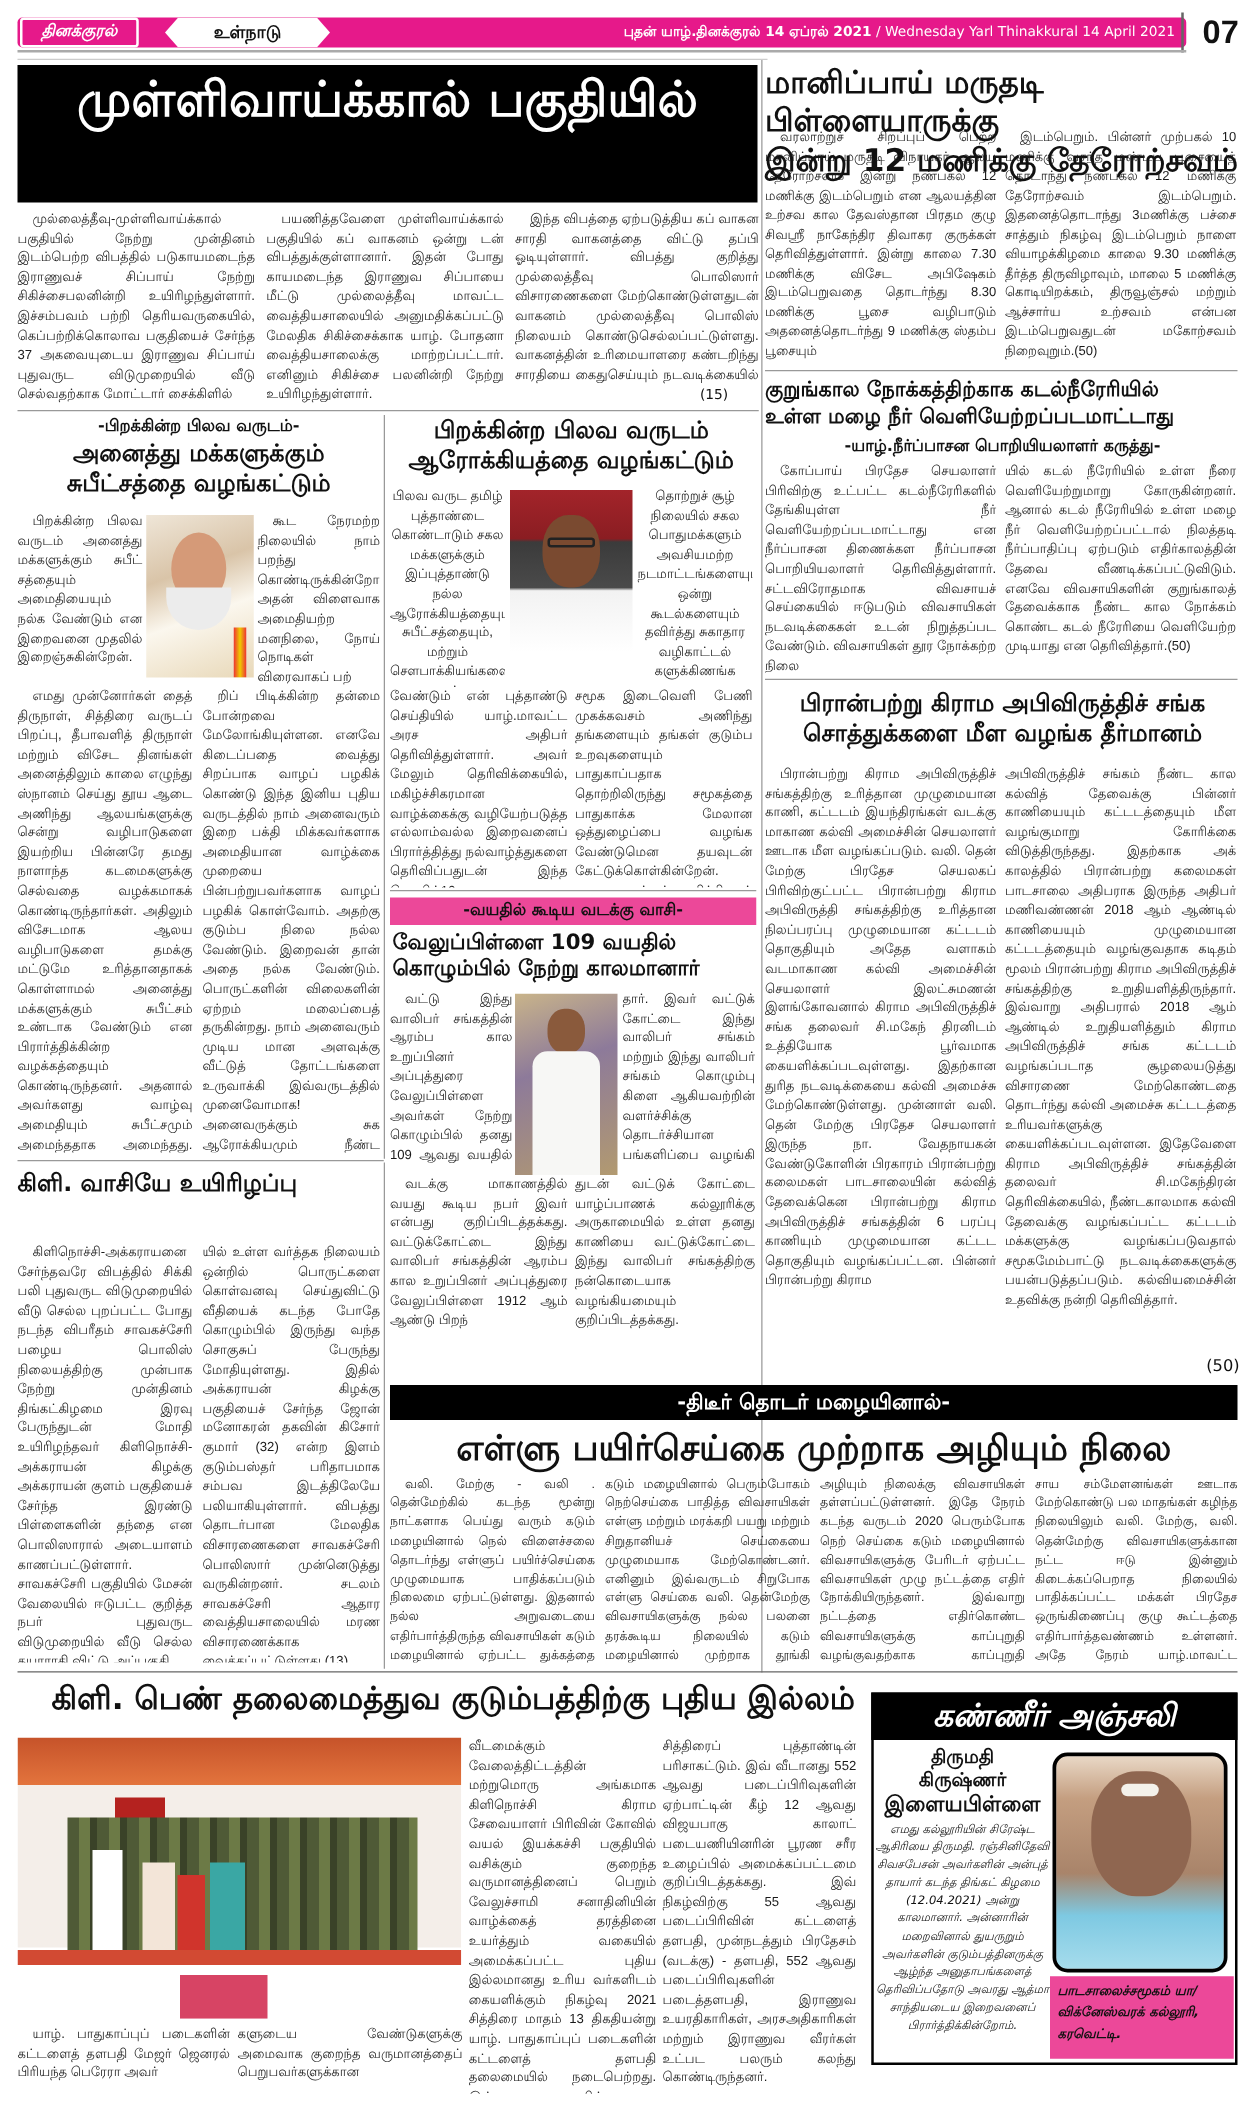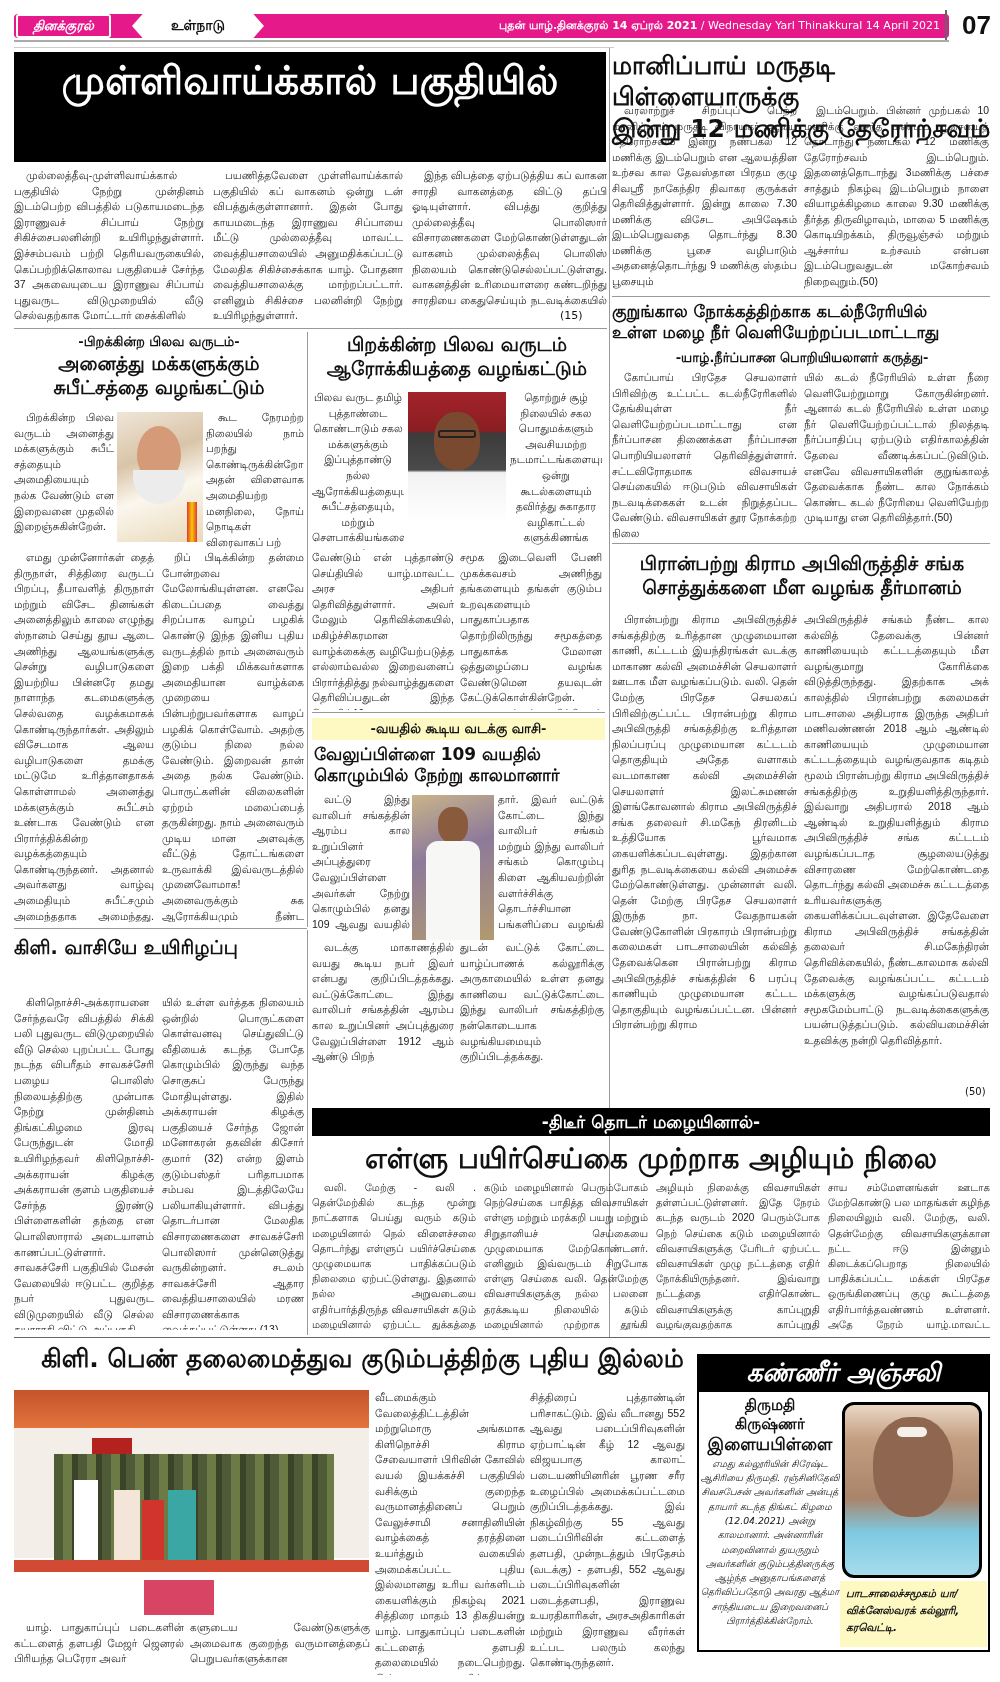--- a/index.html
+++ b/index.html
@@ -14,21 +14,21 @@
 .hrule{left:14px;top:40px;width:935px;height:2px;background:#aaa}
 .thinrule{left:14px;top:47px;width:600px;height:1px;background:#ccc}
 
 .blkhead{background:#000;color:#fff;font-weight:bold;text-align:center;font-family:"DejaVu Sans",sans-serif}
 .h1main{left:14px;top:52px;width:592px;height:110px;font-size:39px;line-height:52px;padding-top:3px}
 .hd{font-weight:bold;line-height:1.25;font-family:"DejaVu Sans",sans-serif}
 .col{font-size:10.5px;line-height:15.6px;text-align:justify;color:#1a1a1a;overflow:hidden;font-family:Liberation Sans, sans-serif}
 .col p{text-indent:12px}
 .photo{overflow:hidden}
 .sub{font-weight:bold;text-align:center}
-.greybar{background:#fef9c3}
+.greybar{background:#ec4899}
 .vline{width:1px;background:#999}
 .hline{height:1px;background:#999}
 </style>
 </head>
 <body>
 
 <div class="abs hdr"></div>
 <div class="abs logo">தினக்குரல்</div>
 <div class="abs sect">உள்நாடு</div>
 <div class="abs dateline"><b>புதன் யாழ்.தினக்குரல் 14 ஏப்ரல் 2021</b> <span>/ Wednesday  Yarl Thinakkural 14 April 2021</span></div>
@@ -160,21 +160,21 @@
 <div class="abs hd" style="left:612px;top:552px;width:380px;font-size:19px;text-align:center">
   <div>பிரான்பற்று கிராம அபிவிருத்திச் சங்க</div>
   <div>சொத்துக்களை மீள வழங்க தீர்மானம்</div>
 </div>
 <div class="abs col" style="left:612px;top:612px;width:185px;height:490px">
     <p>பிரான்பற்று கிராம அபிவிருத்திச் சங்கத்திற்கு உரித்தான முழுமையான காணி, கட்டடம் இயந்திரங்கள் வடக்கு மாகாண கல்வி அமைச்சின் செயலாளர் ஊடாக மீள வழங்கப்படும். வலி. தென் மேற்கு பிரதேச செயலகப் பிரிவிற்குட்பட்ட பிரான்பற்று கிராம அபிவிருத்தி சங்கத்திற்கு உரித்தான நிலப்பரப்பு முழுமையான கட்டடம் தொகுதியும் அதேத வளாகம் வடமாகாண கல்வி அமைச்சின் செயலாளர் இலட்சுமணன் இளங்கோவனால் கிராம அபிவிருத்திச் சங்க தலைவர் சி.மகேந் திரனிடம் உத்தியோக பூர்வமாக கையளிக்கப்படவுள்ளது. இதற்கான துரித நடவடிக்கையை கல்வி அமைச்சு மேற்கொண்டுள்ளது. முன்னாள் வலி. தென் மேற்கு பிரதேச செயலாளர் இருந்த நா. வேதநாயகன் வேண்டுகோளின் பிரகாரம் பிரான்பற்று கலைமகள் பாடசாலையின் கல்வித் தேவைக்கென பிரான்பற்று கிராம அபிவிருத்திச் சங்கத்தின் 6 பரப்பு காணியும் முழுமையான கட்டட தொகுதியும் வழங்கப்பட்டன. பின்னர் பிரான்பற்று கிராம</p>
   </div>
 <div class="abs col" style="left:804px;top:612px;width:185px;height:475px">
     <p style="text-indent:0">அபிவிருத்திச் சங்கம் நீண்ட கால கல்வித் தேவைக்கு பின்னர் காணியையும் கட்டடத்தையும் மீள வழங்குமாறு கோரிக்கை விடுத்திருந்தது. இதற்காக அக் காலத்தில் பிரான்பற்று கலைமகள் பாடசாலை அதிபராக இருந்த அதிபர் மணிவண்ணன் 2018 ஆம் ஆண்டில் காணியையும் முழுமையான கட்டடத்தையும் வழங்குவதாக கடிதம் மூலம் பிரான்பற்று கிராம அபிவிருத்திச் சங்கத்திற்கு உறுதியளித்திருந்தார். இவ்வாறு அதிபரால் 2018 ஆம் ஆண்டில் உறுதியளித்தும் கிராம அபிவிருத்திச் சங்க கட்டடம் வழங்கப்படாத சூழலையடுத்து விசாரணை மேற்கொண்டதை தொடர்ந்து கல்வி அமைச்சு கட்டடத்தை உரியவர்களுக்கு கையளிக்கப்படவுள்ளன. இதேவேளை கிராம அபிவிருத்திச் சங்கத்தின் தலைவர் சி.மகேந்திரன் தெரிவிக்கையில், நீண்டகாலமாக கல்வி தேவைக்கு வழங்கப்பட்ட கட்டடம் மக்களுக்கு வழங்கப்படுவதால் சமூகமேம்பாட்டு நடவடிக்கைகளுக்கு பயன்படுத்தப்படும். கல்வியமைச்சின் உதவிக்கு நன்றி தெரிவித்தார்.</p>
   </div>
-<div class="abs" style="left:965px;top:1086px;font-size:10px">(50)</div>
+<div class="abs" style="left:965px;top:1086px;font-size:13px">(50)</div>
 
 <div class="abs blkhead" style="left:312px;top:1108px;width:678px;height:28px;font-size:17px;line-height:28px">-திடீர் தொடர் மழையினால்-</div>
 <div class="abs hd" style="left:312px;top:1140px;width:678px;font-size:28px;text-align:center;line-height:38px">எள்ளு பயிர்செய்கை முற்றாக அழியும் நிலை</div>
 <div class="abs col" style="left:312px;top:1180px;width:164px;height:150px;font-size:10px;line-height:15.2px">
     <p>வலி. மேற்கு - வலி . தென்மேற்கில் கடந்த மூன்று நாட்களாக பெய்து வரும் கடும் மழையினால் நெல் விளைச்சலை தொடர்ந்து எள்ளுப் பயிர்ச்செய்கை முழுமையாக பாதிக்கப்படும் நிலைமை ஏற்பட்டுள்ளது. இதனால் நல்ல அறுவடையை எதிர்பார்த்திருந்த விவசாயிகள் கடும் மழையினால் ஏற்பட்ட துக்கத்தை தொடர்ந்து பெரும் கவலையடைந்துள்ளனர். கடந்த வருடம் 2020 பெய்த</p>
   </div>
 <div class="abs col" style="left:484px;top:1180px;width:164px;height:150px;font-size:10px;line-height:15.2px">
     <p style="text-indent:0">கடும் மழையினால் பெரும்போகம் நெற்செய்கை பாதித்த விவசாயிகள் எள்ளு மற்றும் மரக்கறி பயறு மற்றும் சிறுதானியச் செய்கையை முழுமையாக மேற்கொண்டனர். எனினும் இவ்வருடம் சிறுபோக எள்ளு செய்கை வலி. தென்மேற்கு விவசாயிகளுக்கு நல்ல பலனை தரக்கூடிய நிலையில் கடும் மழையினால் முற்றாக தூங்கி எள்ளுப்பயிர் செய்கை</p>
   </div>
 <div class="abs col" style="left:656px;top:1180px;width:164px;height:150px;font-size:10px;line-height:15.2px">

